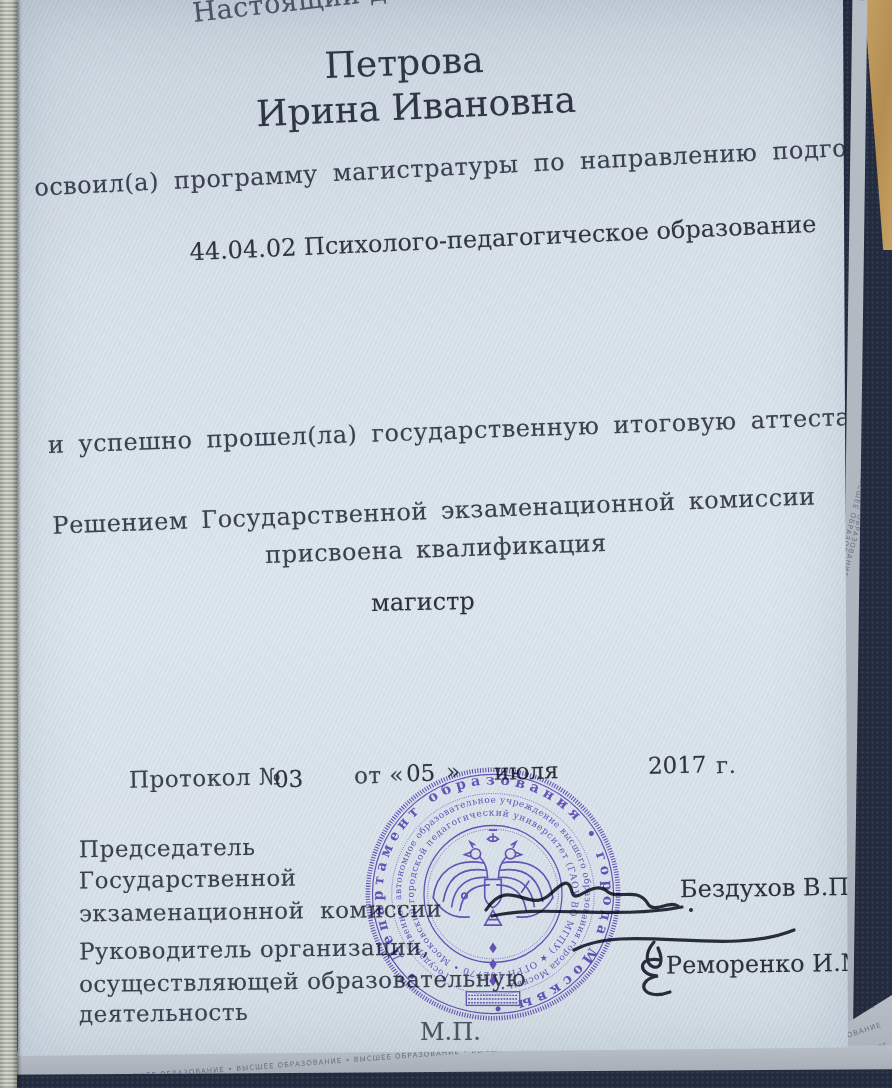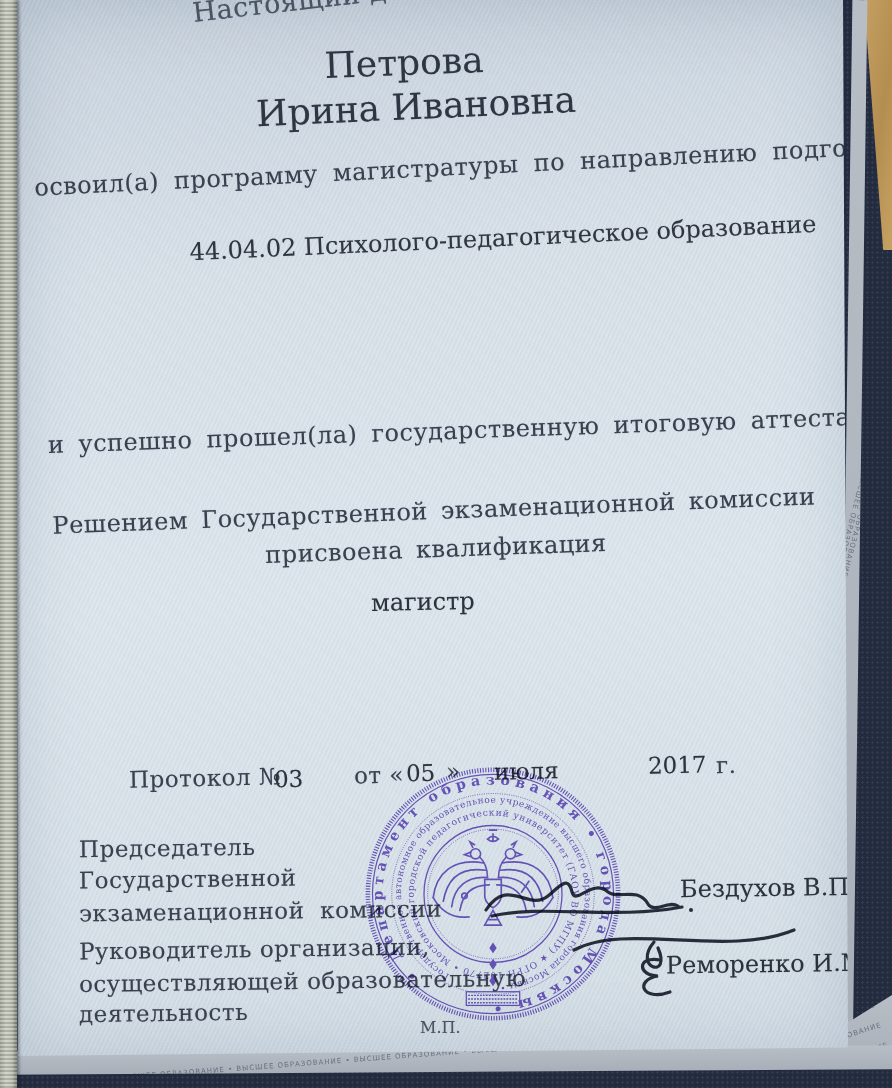--- a/index.html
+++ b/index.html
@@ -67,21 +67,21 @@
   .sig-label{font-size:23px;transform:rotate(-.8deg);}
   .ch1{left:63px;top:835px;}
   .ch2{left:63px;top:866px;}
   .ch3{left:63px;top:898px;word-spacing:8px;}
   .hd1{left:63px;top:936px;}
   .hd2{left:63px;top:968px;}
   .hd3{left:63px;top:1000px;}
   .nm{font-size:24px;color:#2c323c;}
   .chname{left:664px;top:874px;transform:rotate(-.8deg);}
   .hdname{left:650px;top:950px;transform:rotate(-.8deg);}
-  .mp{left:404px;top:1018px;font-size:16px;color:#4c5462;}
+  .mp{left:404px;top:1018px;font-size:24px;color:#4c5462;}
   .stamp{
     position:absolute;left:339px;top:757px;width:276px;height:274px;
     mix-blend-mode:multiply;filter:blur(.35px);opacity:.92;
   }
   .sigs{
     position:absolute;left:430px;top:850px;width:380px;height:160px;
     mix-blend-mode:multiply;filter:blur(.2px);
   }
   
   .binding{

